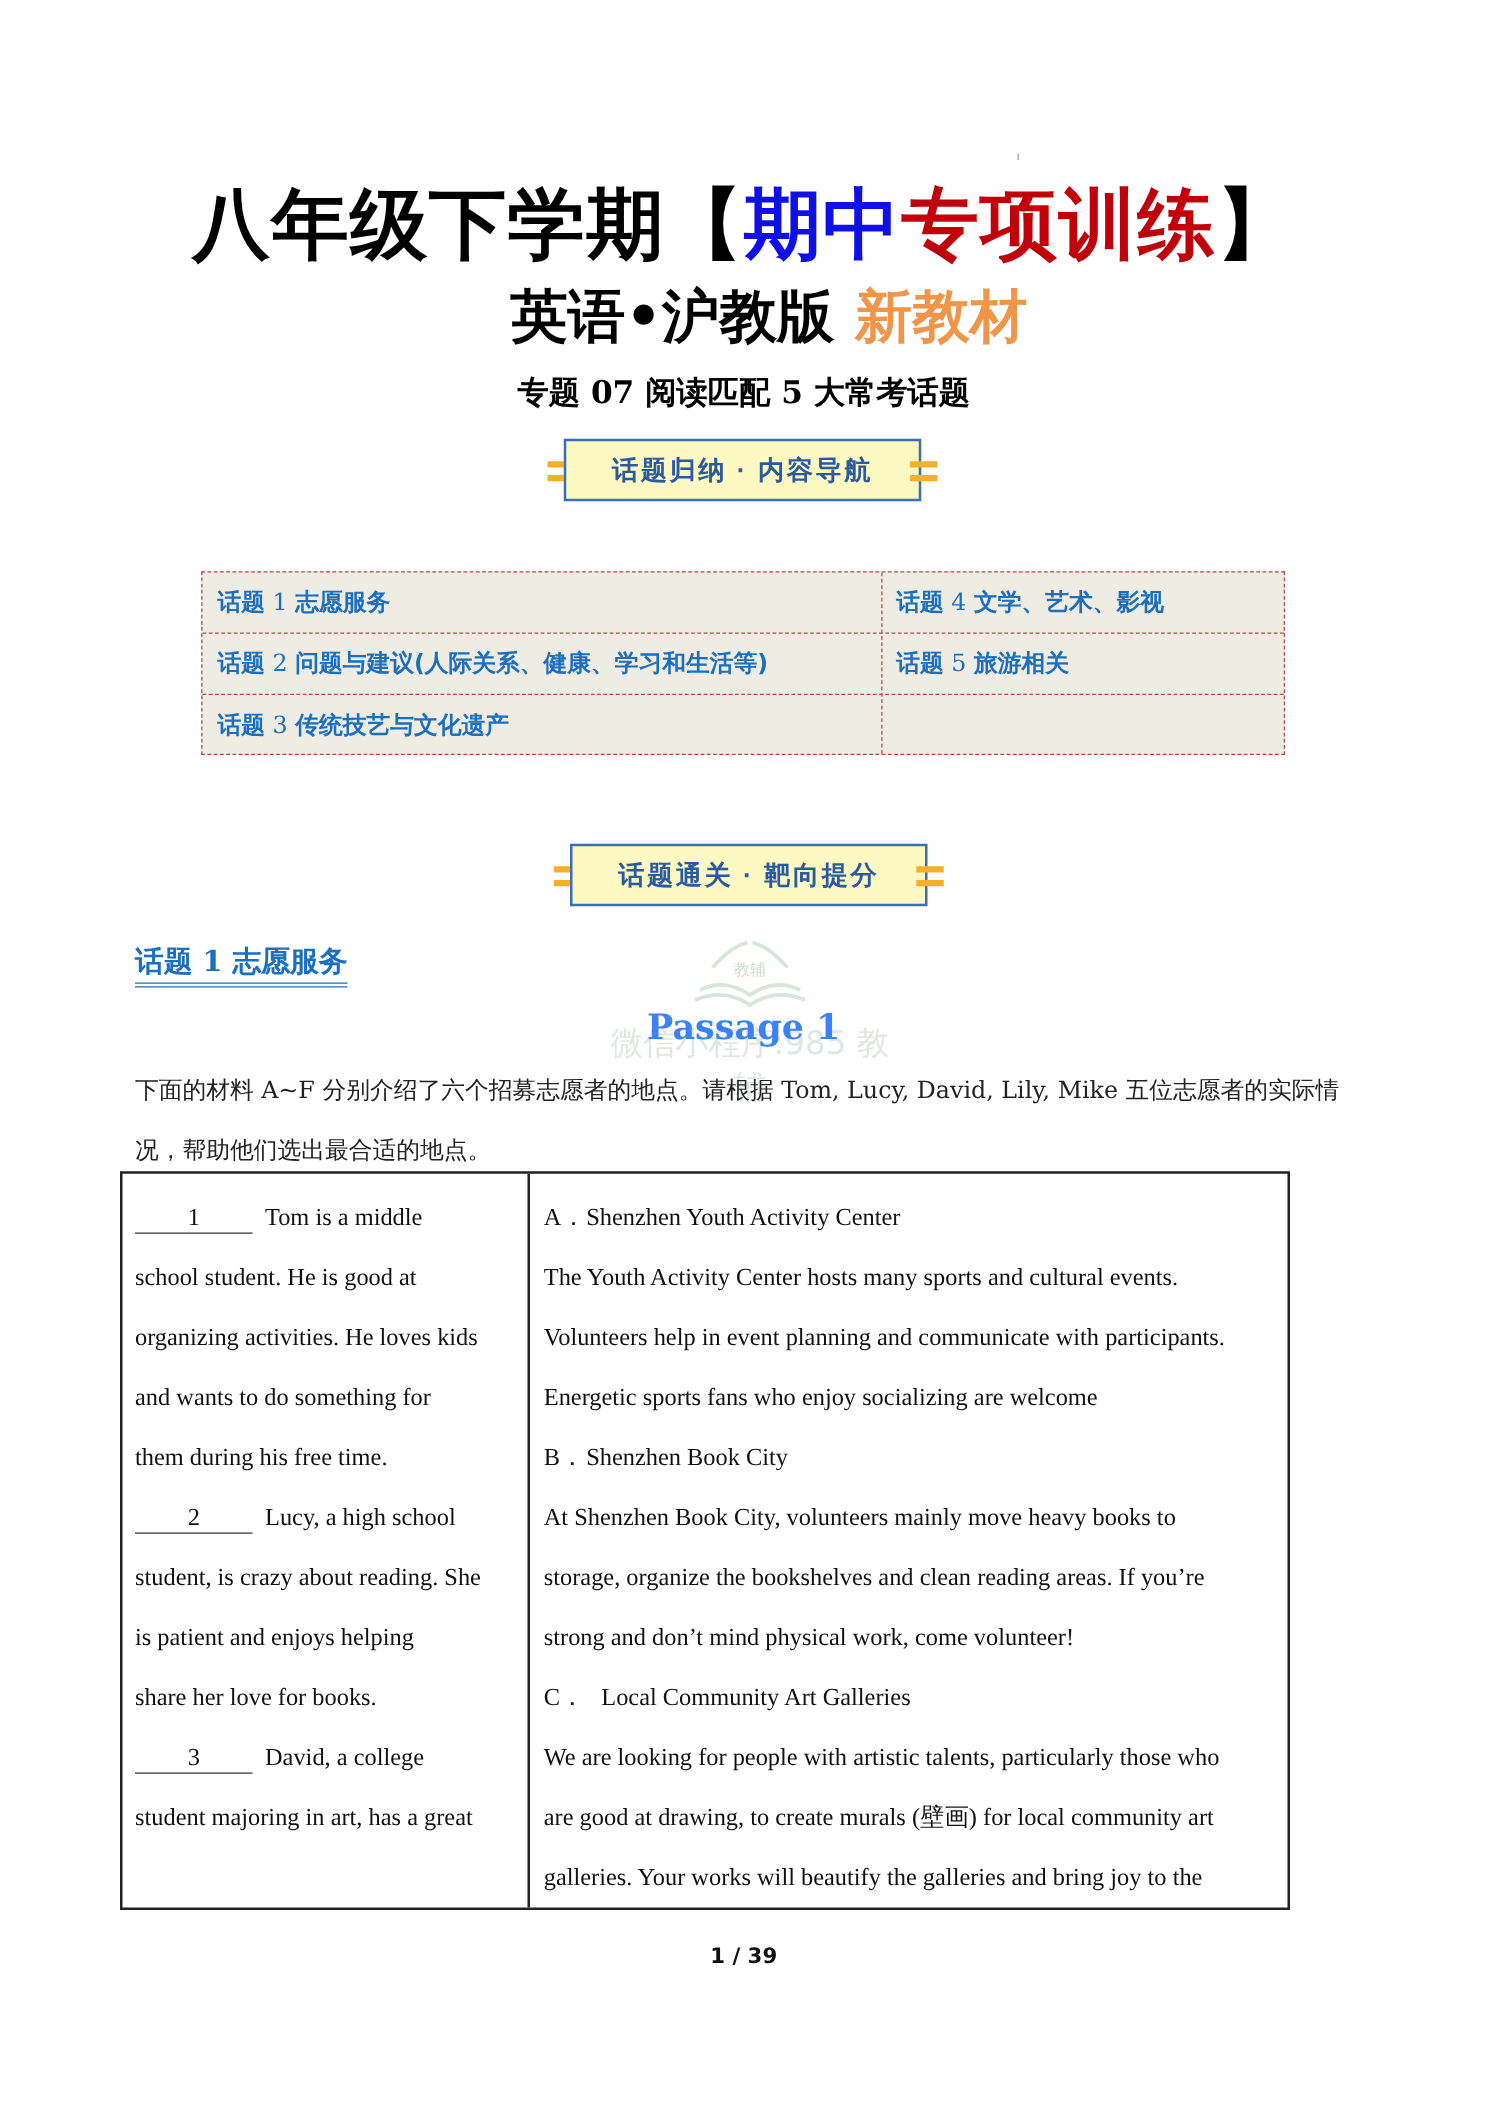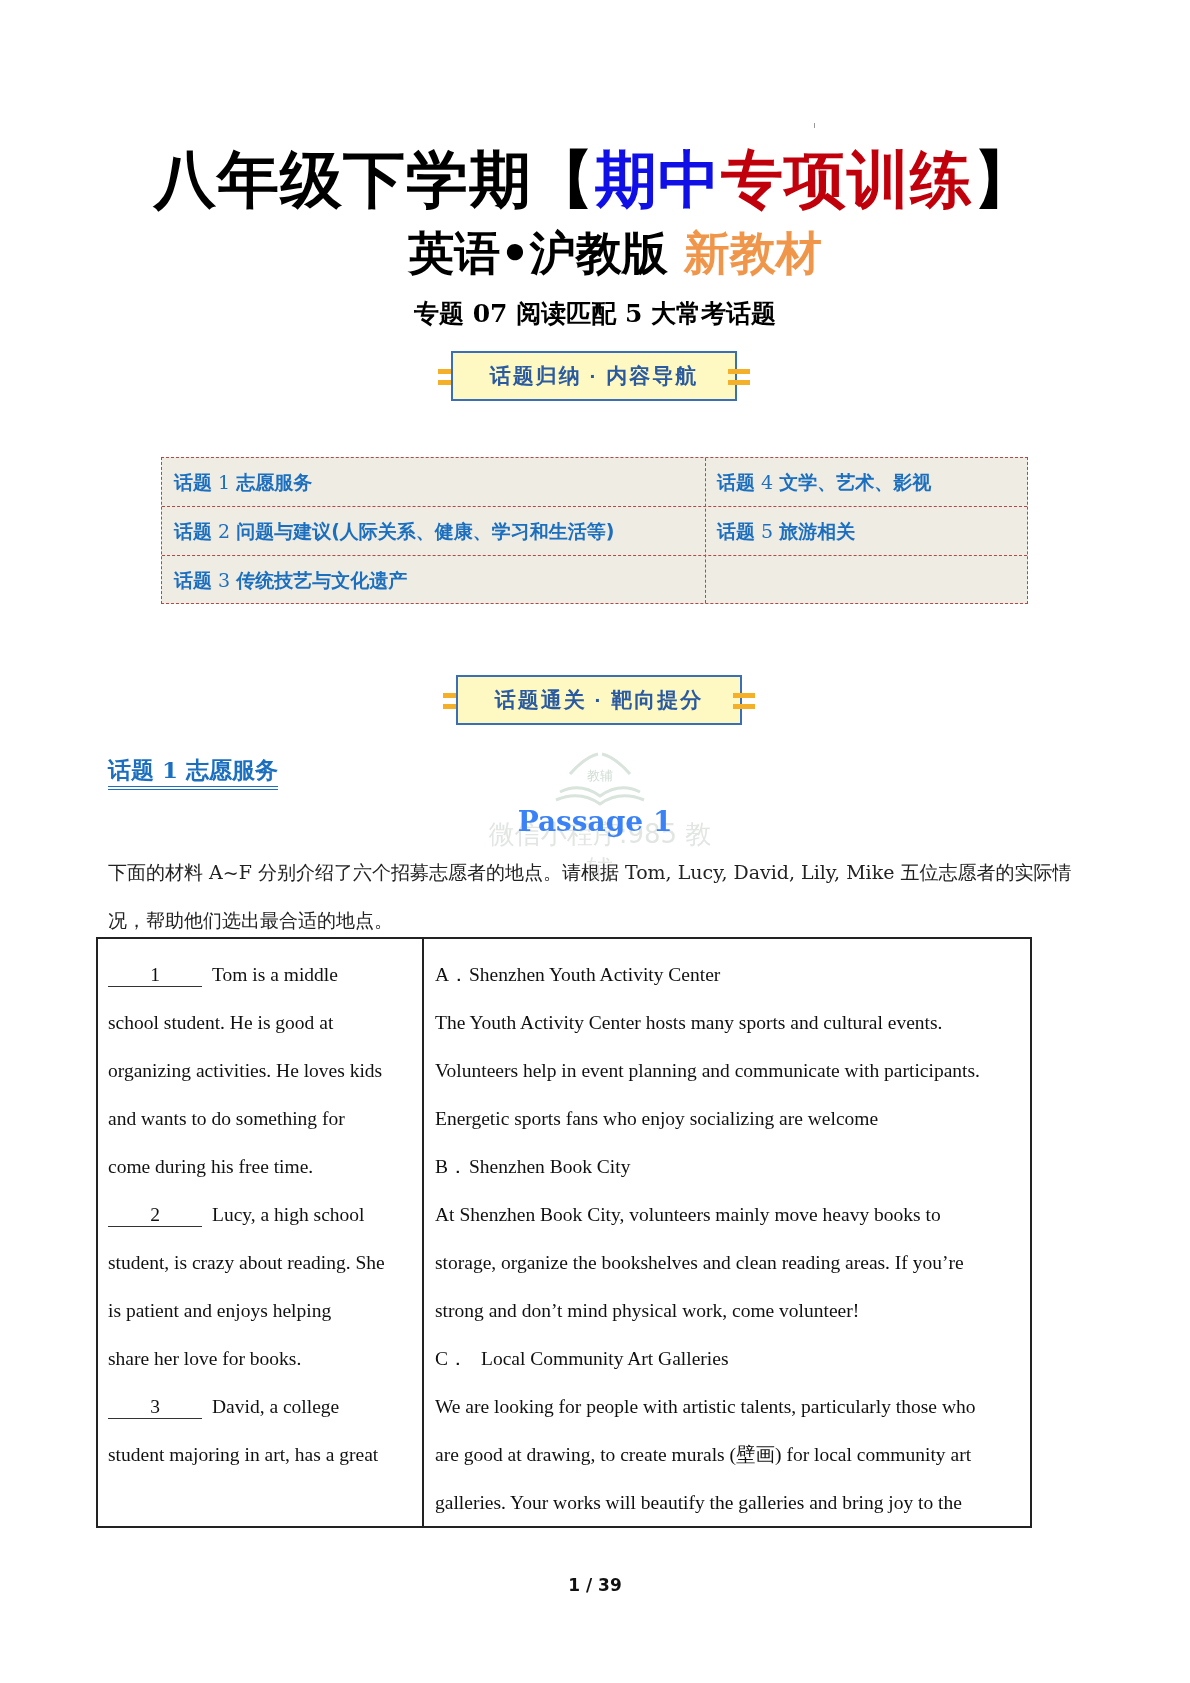--- a/index.html
+++ b/index.html
@@ -57,21 +57,21 @@
     .qdivider { position: absolute; left: 324px; top: 0; height: 100%; width: 0; border-left: 2px solid #222; }
     .col { position: absolute; top: 12px; font-family: Liberation Serif, serif; font-size: 19.5px;
            line-height: 48px; color: #111; }
     .col-left { left: 10px; width: 305px; }
     .col-right { left: 337px; width: 590px; }
     .line { white-space: nowrap; height: 48px; }
     .blank { display: inline-block; width: 94px; border-bottom: 1px solid #333; text-align: center;
              line-height: 22px; margin-right: 10px; }
     .optlabel { display: inline-block; min-width: 34px; }
 
-    .pagenum { top: 1555px; font-family: "DejaVu Sans", sans-serif; font-weight: bold; font-size: 17px; color: #111; margin-top: 20px; }
+    .pagenum { top: 1555px; font-family: "DejaVu Sans", sans-serif; font-weight: bold; font-size: 17px; color: #111; }
   </style>
 </head>
 <body>
 
 <div class="abs tick"></div>
 
 <div class="abs center title1"><span>八年级下学期【</span><span class="blue">期中</span><span class="red">专项训练</span><span>】</span></div>
 
 <div class="abs center title2"><span>英语•沪教版 </span><span class="orange">新教材</span></div>
 
@@ -146,21 +146,21 @@
 <div class="abs intro">下面的材料 A~F 分别介绍了六个招募志愿者的地点。请根据 Tom, Lucy, David, Lily, Mike 五位志愿者的实际情况，帮助他们选出最合适的地点。</div>
 
 <div class="abs qtable">
   <div class="qdivider"></div>
 
   <div class="col col-left">
     <div class="line"><span class="blank">1</span><span>Tom is a middle</span></div>
     <div class="line">school student. He is good at</div>
     <div class="line">organizing activities. He loves kids</div>
     <div class="line">and wants to do something for</div>
-    <div class="line">come during his free time.</div>
+    <div class="line">them during his free time.</div>
     <div class="line"><span class="blank">2</span><span>Lucy, a high school</span></div>
     <div class="line">student, is crazy about reading. She</div>
     <div class="line">is patient and enjoys helping</div>
     <div class="line">share her love for books.</div>
     <div class="line"><span class="blank">3</span><span>David, a college</span></div>
     <div class="line">student majoring in art, has a great</div>
   </div>
 
   <div class="col col-right">
     <div class="line"><span class="optlabel">A．</span><span>Shenzhen Youth Activity Center</span></div>

